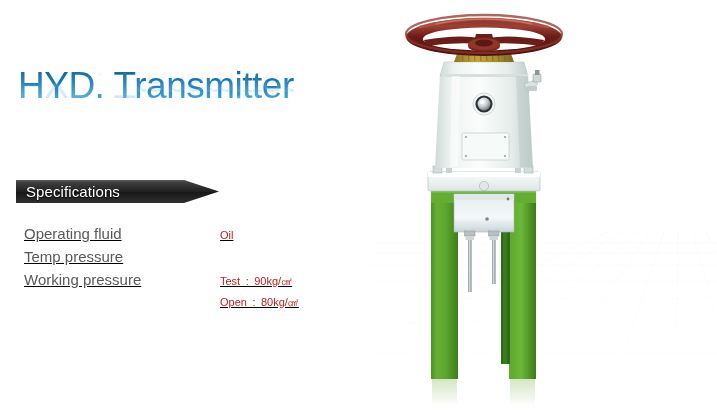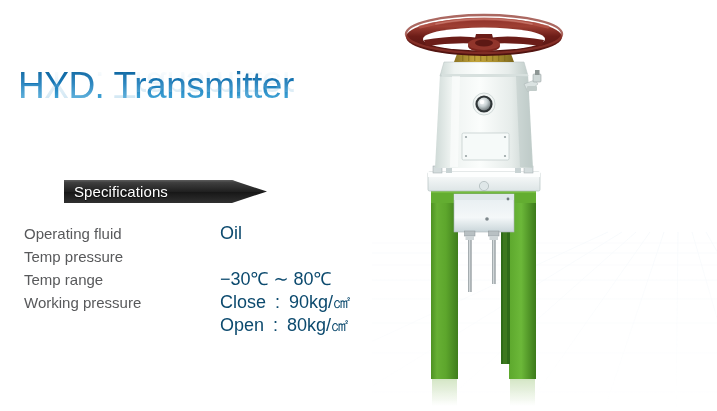--- a/index.html
+++ b/index.html
@@ -68,57 +68,57 @@
     mask-image: linear-gradient(to top, rgba(0,0,0,0) 12%, rgba(0,0,0,0.85) 96%);
   }
 
   
   .spec-banner {
     position: absolute;
     left: 16px;
     top: 180px;
     height: 23px;
     width: 203px;
-    margin-left: 48px;
   }
   .spec-banner svg { position: absolute; left: 0; top: 0; }
   .spec-banner-label {
     position: absolute;
     left: 10px;
     top: 2px;
     font-size: 15px;
     color: #ffffff;
     line-height: 19px;
     letter-spacing: 0.1px;
     text-shadow: 0 1px 1px rgba(0,0,0,0.7);
   }
 
   
   .spec-table {
     position: absolute;
     left: 24px;
     top: 222px;
     width: 360px;
+    text-decoration: underline;
   }
   .spec-row {
     display: flex;
     align-items: baseline;
     height: 23px;
   }
   .spec-label {
     width: 196px;
     flex: 0 0 196px;
     font-size: 15px;
     color: #58595b;
     line-height: 23px;
     white-space: nowrap;
   }
   .spec-value {
-    font-size: 18px;
-    color: #0c4a6e;
+    font-size: 11px;
+    color: #b91c1c;
     line-height: 23px;
     white-space: nowrap;
   }
   .spec-row.cont .spec-label { visibility: hidden; }
 
   
   .product {
     position: absolute;
     left: 372px;
     top: 0px;
@@ -374,26 +374,22 @@
 
   <div class="spec-table">
     <div class="spec-row">
       <span class="spec-label">Operating fluid</span>
       <span class="spec-value">Oil</span>
     </div>
     <div class="spec-row">
       <span class="spec-label">Temp pressure</span>
     </div>
     <div class="spec-row">
-      <span class="spec-label">Temp range</span>
-      <span class="spec-value">−30℃ ∼ 80℃</span>
-    </div>
-    <div class="spec-row">
       <span class="spec-label">Working pressure</span>
-      <span class="spec-value">Close : 90kg/㎠</span>
+      <span class="spec-value">Test : 90kg/㎠</span>
     </div>
     <div class="spec-row cont">
       <span class="spec-label"></span>
       <span class="spec-value">Open : 80kg/㎠</span>
     </div>
   </div>
 
 </div>
 
 </body></html>

